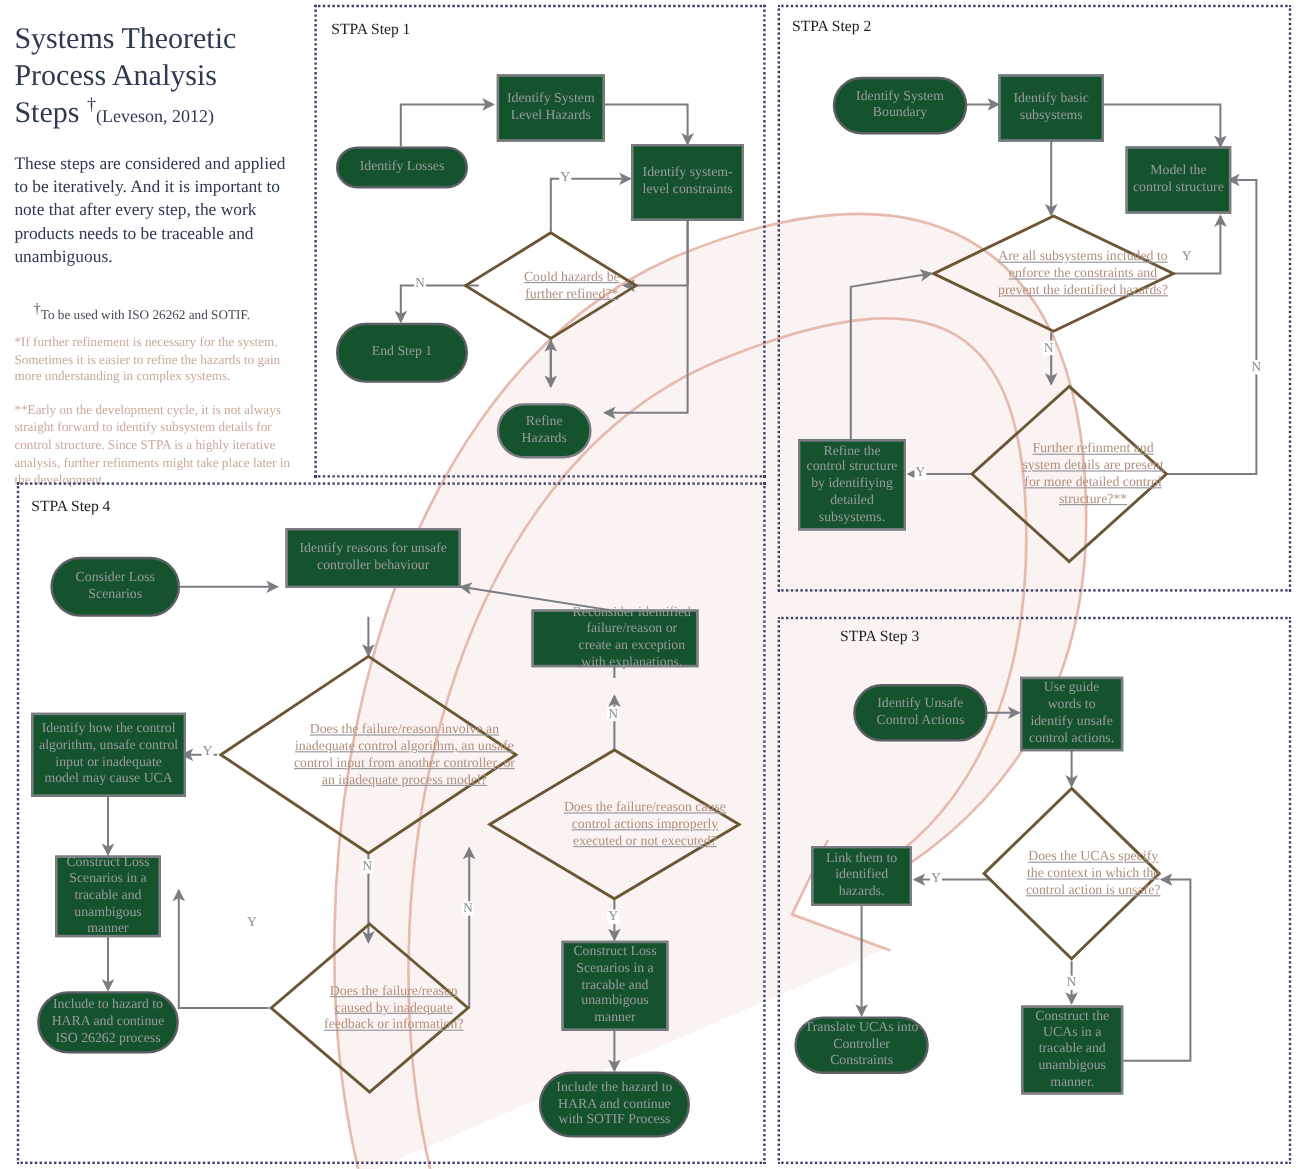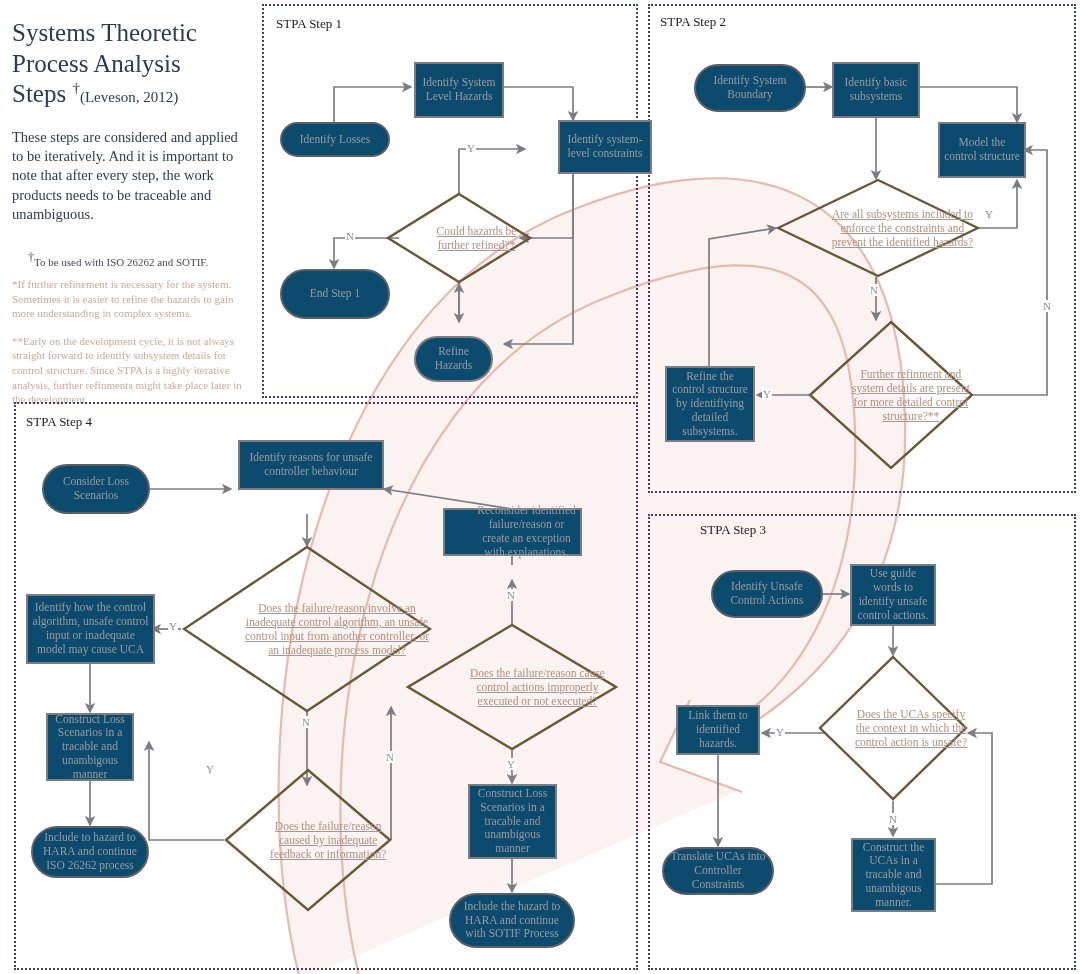--- a/index.html
+++ b/index.html
@@ -16,21 +16,21 @@
   .intro h1 .sup{font-size:15px;vertical-align:super;}
   .intro h1 .cite{font-size:15px;color:#2d3a52;}
   .intro p.body{margin:18px 0 0 0;font-size:14.5px;line-height:1.33;color:#2d3a52;}
   .foot{margin:0;font-size:11px;line-height:1.32;color:#c9a99a;}
   .foot.dag{margin-top:26px;margin-left:16px;color:#4a4a55;font-size:11px;}
   .foot.dag .sup{font-size:12px;vertical-align:super;}
   .foot.one{margin-top:8px;}
   .foot.two{margin-top:13px;}
 
   .node{position:absolute;box-sizing:border-box;display:flex;align-items:center;justify-content:center;
-        text-align:center;font-size:11.5px;line-height:1.2;color:#9a9b9e;background:#0c4a6e;}
+        text-align:center;font-size:11.5px;line-height:1.2;color:#9a9b9e;background:#14532d;}
   .node.proc{border:2px solid #7b7d82;}
   .node.term{border:2px solid #5d5f64;border-radius:40px;}
   .node span{display:block;padding:0 4px;}
 
   .dia{position:absolute;display:flex;align-items:center;justify-content:flex-end;text-decoration:underline;}
   .dia .dtxt{position:relative;z-index:2;text-align:center;font-size:11.5px;line-height:1.22;color:#b08f7e;
              width:76%;}
   .dia svg{position:absolute;left:0;top:0;}
 
   .elabel{position:absolute;font-size:11px;color:#8a8c90;background:#fff;padding:0 1px;z-index:3;}
@@ -125,21 +125,21 @@
   <div class="panel-title" style="left:26px;top:414px;">STPA Step 4</div>
 
   <div class="node term" style="left:280px;top:122px;width:110px;height:35px;">
     <span>Identify Losses</span>
     </div>
 
   <div class="node proc" style="left:414px;top:62px;width:90px;height:56px;">
     <span>Identify System Level Hazards</span>
     </div>
 
-  <div class="node proc" style="left:526px;top:120px;width:94px;height:54px;margin-left:32px;">
+  <div class="node proc" style="left:526px;top:120px;width:94px;height:64px;">
     <span>Identify system-level constraints</span>
     </div>
 
   <div class="dia" style="left:386px;top:192px;width:146px;height:92px;">
     <svg width="146" height="92">
         <polygon points="73,2 144,46 73,90 2,46" fill="#ffffff" fill-opacity="0" stroke="#6b5636" stroke-width="2.4"></polygon>
       </svg>
     <div class="dtxt">Could hazards be further refined?*</div>
   </div>
 

